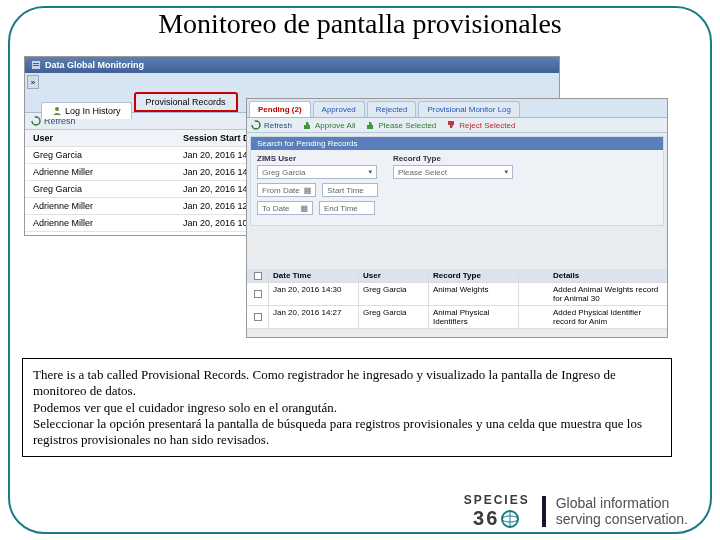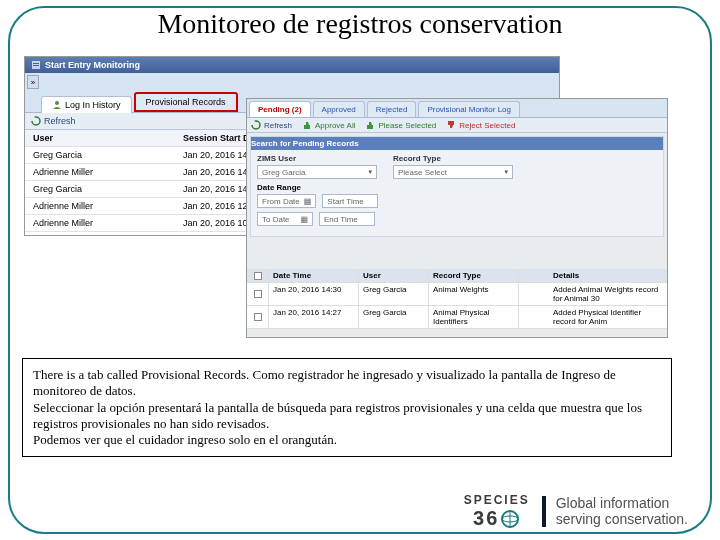--- a/index.html
+++ b/index.html
@@ -5,38 +5,38 @@
   * { box-sizing: border-box; margin: 0; padding: 0; }
   body { font-family: Arial, sans-serif; background: #fff; width: 720px; height: 540px; position: relative; }
   .border-frame { position: absolute; top: 6px; left: 8px; right: 8px; bottom: 6px; border: 2px solid #1b7b84; border-radius: 36px; pointer-events: none; z-index: 20; }
   .slide-title { font-size: 28px; font-family: "Times New Roman", serif; text-align: center; padding: 8px 0 4px; }
   .app { position: absolute; top: 56px; left: 24px; width: 536px; height: 180px; border: 1px solid #999; background: #e9ecee; font-size: 9px; overflow: hidden; }
   .titlebar { background: linear-gradient(#5e7fb2,#3f5f97); color: #fff; padding: 3px 6px; display: flex; align-items: center; gap: 4px; font-weight: bold; font-size: 9px; }
   .titlebar svg { width: 10px; height: 10px; }
   .tabs-row { background: #d7e4f1; border-bottom: 1px solid #a7b9d2; padding: 3px 0 0 16px; display: flex; gap: 0; align-items: flex-end; }
   .expand-btn { position: absolute; left: 2px; top: 18px; width: 12px; height: 14px; background: #d3dce8; border: 1px solid #97a8c0; display: flex; align-items: center; justify-content: center; font-size: 8px; cursor: pointer; }
   .tab { padding: 3px 10px; border: 1px solid #b0c0d7; border-bottom: none; background: #dfe9f4; border-radius: 3px 3px 0 0; margin-right: 2px; display: flex; align-items: center; gap: 3px; cursor: pointer; }
-  .tab.active { background: #fff; position: relative; top: 1px; margin-top: 19px; }
+  .tab.active { background: #fff; position: relative; top: 7px; margin-top: 19px; }
   .tab.highlighted { border: 2px solid #c80000; }
   .icon-sm { width: 10px; height: 10px; }
   .toolbar { background: #e7edf5; border-bottom: 1px solid #b8c6dc; padding: 3px 6px; display: flex; gap: 8px; align-items: center; }
   .tool-btn { display: flex; align-items: center; gap: 3px; cursor: pointer; color: #2a4a7a; }
   .grid { background: #fff; }
   .grid-header, .grid-row { display: flex; border-bottom: 1px solid #e2e2e2; }
   .grid-header { background: #f0f3f8; font-weight: bold; }
   .gc1 { width: 150px; padding: 3px 8px; }
   .gc2 { flex: 1; padding: 3px 8px; }
   .app2 { position: absolute; top: 98px; left: 246px; width: 422px; height: 240px; background: #e9ecee; border: 1px solid #999; font-size: 8px; z-index: 5; }
   .subtabs { display: flex; background: #d7e4f1; border-bottom: 1px solid #a7b9d2; padding-top: 2px; }
   .subtab { padding: 3px 8px; border: 1px solid #b0c0d7; border-bottom: none; background: #dfe9f4; border-radius: 3px 3px 0 0; margin-left: 2px; cursor: pointer; font-size: 8px; }
   .subtab.active { background: #fff; color: #b00; font-weight: bold; }
   .subtab.blue { color: #2553b3; }
   .toolbar2 { background: #e7edf5; border-bottom: 1px solid #b8c6dc; padding: 2px 4px; display: flex; gap: 10px; align-items: center; font-size: 8px; }
   .search-panel { background: #eef2f7; border: 1px solid #cdd8e7; margin: 3px; padding: 2px 6px 6px; }
-  .search-title { background: #5b7fbb; color: #fff; font-weight: bold; padding: 2px 0; margin: -2px -6px 4px; font-size: 8px; }
+  .search-title { background: #5b7fbb; color: #fff; font-weight: normal; padding: 2px 6px; margin: -2px -6px 4px; font-size: 8px; }
   .field-row { display: flex; gap: 16px; margin-bottom: 4px; }
   .field { display: flex; flex-direction: column; gap: 2px; }
   .field label { font-size: 8px; color: #334; font-weight: bold; }
   .sel, .inp { border: 1px solid #a9b8cf; background: #fff; padding: 1px 4px; font-size: 8px; height: 14px; display: flex; align-items: center; justify-content: space-between; gap: 4px; min-width: 120px; color: #666; }
   .sel .caret { font-size: 7px; color: #555; }
   .inp.small { min-width: 56px; }
   .date-label { font-size: 8px; font-weight: bold; margin: 4px 0 2px; }
   .grid2-header, .grid2-row { display: flex; background: #fff; border-bottom: 1px solid #ddd; font-size: 8px; }
   .grid2-header { background: #dbe3ef; font-weight: bold; }
   .g2c0 { width: 22px; display: flex; align-items: center; justify-content: center; border-right: 1px solid #ddd; padding: 2px; }
@@ -51,30 +51,30 @@
   .species-logo { display: flex; align-items: center; gap: 4px; }
   .species-text { font-family: Arial, sans-serif; font-weight: bold; letter-spacing: 2px; font-size: 12px; color: #3a3a3a; display: flex; flex-direction: column; align-items: center; }
   .species-360 { font-size: 20px; font-weight: bold; color: #3a3a3a; display: flex; align-items: center; gap: 1px; text-align: center; }
   .tagline { font-size: 14px; color: #505050; line-height: 1.1; border-left: 4px solid #0f172a; padding-left: 10px; }
   .tool-green { color: #2d7a2d; }
   .tool-red { color: #bb2a2a; }
 </style>
 </head>
 <body>
 
-<div class="slide-title">Monitoreo de registros conservation</div>
+<div class="slide-title">Monitoreo de pantalla provisionales</div>
 
 <div class="app">
   <div class="titlebar">
     <svg viewBox="0 0 10 10">
         <rect x="1" y="1" width="8" height="8" fill="#fff" opacity="0.7"></rect>
         <rect x="2" y="3" width="6" height="1" fill="#3f5f97"></rect>
         <rect x="2" y="5" width="6" height="1" fill="#3f5f97"></rect>
       </svg>
-    <span>Start Entry Monitoring</span>
+    <span>Data Global Monitoring</span>
   </div>
   <div class="expand-btn">»</div>
   <div class="tabs-row">
     <div class="tab active">
       <svg class="icon-sm" viewBox="0 0 10 10">
           <circle cx="5" cy="3" r="2" fill="#5a8f3a"></circle>
           <path d="M1 9 Q5 5 9 9" fill="#5a8f3a"></path>
         </svg>
       <span>Log In History</span>
     </div>
@@ -172,21 +172,20 @@
           </div>
       </div>
       <div class="field">
         <label>Record Type</label>
         <div class="sel">
             <span>Please Select</span>
             <span class="caret">▾</span>
           </div>
       </div>
     </div>
-    <div class="date-label">Date Range</div>
     <div class="field-row" style="gap:6px;">
       <div class="inp small">
           <span>From Date</span>
           <span>▦</span>
         </div>
       <div class="inp small">Start Time</div>
     </div>
     <div class="field-row" style="gap:6px;">
       <div class="inp small">
           <span>To Date</span>
@@ -221,22 +220,22 @@
       <div class="g2c1">Jan 20, 2016 14:27</div>
       <div class="g2c2">Greg Garcia</div>
       <div class="g2c3">Animal Physical Identifiers</div>
       <div class="g2c4">Added Physical Identifier record for Anim</div>
     </div>
   </div>
 </div>
 
 <div class="caption">
   <div>There is a tab called Provisional Records. Como registrador he ingresado y visualizado la pantalla de Ingreso de monitoreo de datos.</div>
+  <div>Podemos ver que el cuidador ingreso  solo en el orangután.</div>
   <div>Seleccionar la opción presentará la pantalla de búsqueda para registros provisionales y una celda que muestra que los registros provisionales no han sido revisados.</div>
-  <div>Podemos ver que el cuidador ingreso  solo en el orangután.</div>
 </div>
 
 <div class="footer">
   <div class="species-logo">
     <div class="species-text">
       <span>SPECIES</span>
       <div class="species-360">
         <span>36</span>
         <svg width="20" height="20" viewBox="0 0 20 20">
             <circle cx="10" cy="10" r="8" fill="none" stroke="#1b7b84" stroke-width="2"></circle>

